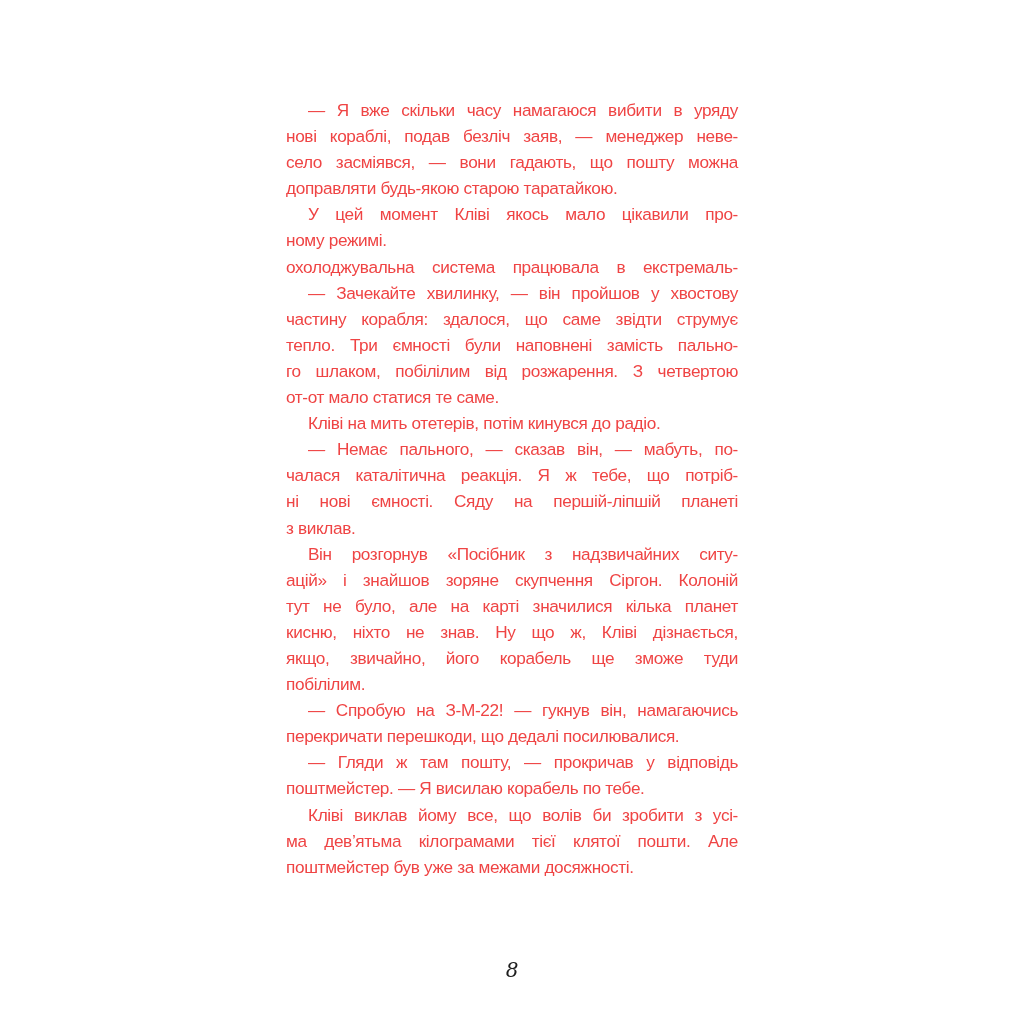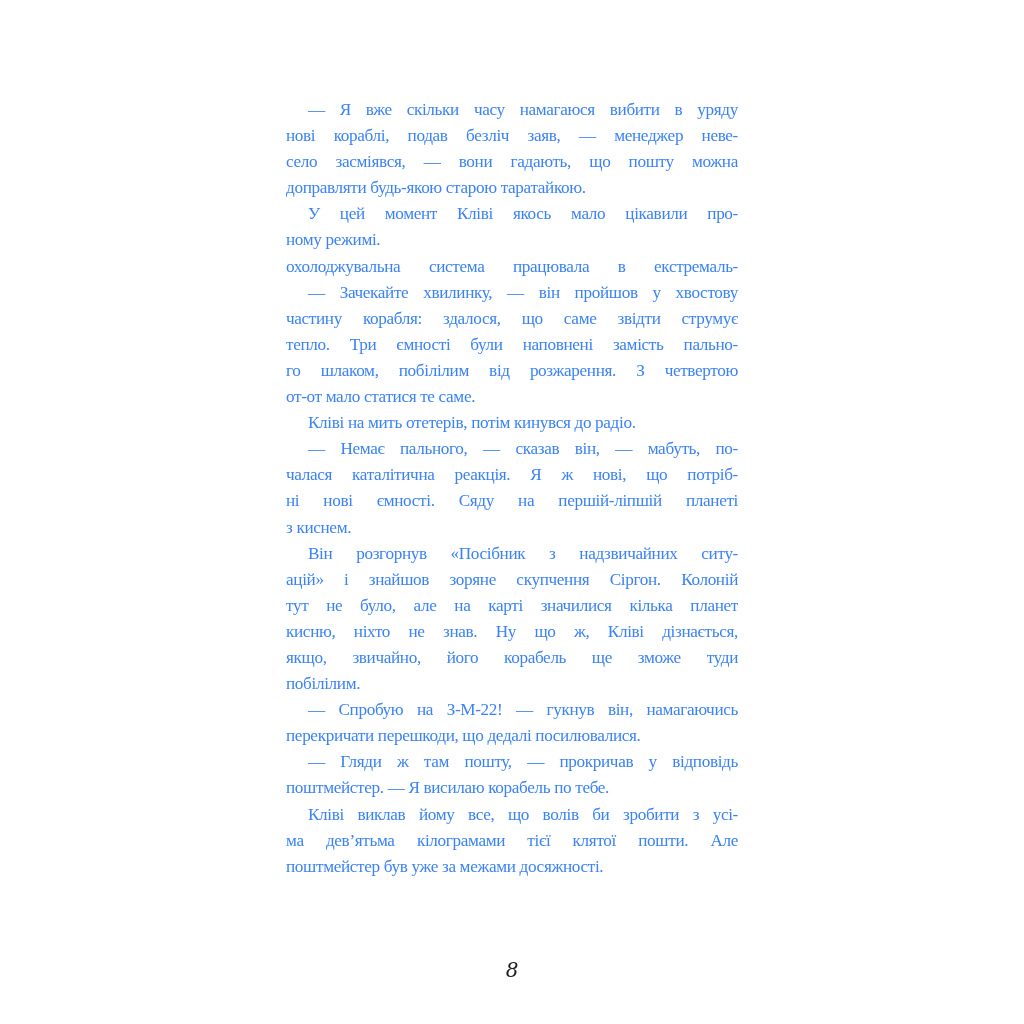--- a/index.html
+++ b/index.html
@@ -11,23 +11,23 @@
       width: 1024px;
       height: 1024px;
       position: relative;
       overflow: hidden;
     }
     .page {
       position: absolute;
       left: 286px;
       top: 97px;
       width: 452px;
-      font-family: Liberation Serif, serif;
+      font-family: Liberation Sans, sans-serif;
       font-size: 17.2px;
-      color: #3b82f6;
+      color: #ef4444;
       letter-spacing: -0.35px;
     }
     .line {
       height: 26.1px;
       line-height: 26.1px;
       white-space: nowrap;
       text-align: justify;
       text-align-last: justify;
       overflow: visible;
     }
@@ -74,23 +74,23 @@
     <div class="line">го шлаком, побілілим від розжарення. З четвертою</div>
     <div class="line last">от-от мало статися те саме.</div>
   </div>
 
   <div>
     <div class="line indent last">Кліві на мить отетерів, потім кинувся до радіо.</div>
   </div>
 
   <div>
     <div class="line indent">— Немає пального, — сказав він, — мабуть, по-</div>
-    <div class="line">чалася каталітична реакція. Я ж нові, що потріб-</div>
+    <div class="line">чалася каталітична реакція. Я ж тебе, що потріб-</div>
     <div class="line">ні нові ємності. Сяду на першій-ліпшій планеті</div>
-    <div class="line last">з киснем.</div>
+    <div class="line last">з виклав.</div>
   </div>
 
   <div>
     <div class="line indent">Він розгорнув «Посібник з надзвичайних ситу-</div>
     <div class="line">ацій» і знайшов зоряне скупчення Сіргон. Колоній</div>
     <div class="line">тут не було, але на карті значилися кілька планет</div>
     <div class="line">кисню, ніхто не знав. Ну що ж, Кліві дізнається,</div>
     <div class="line">якщо, звичайно, його корабель ще зможе туди</div>
     <div class="line last">побілілим.</div>
   </div>

